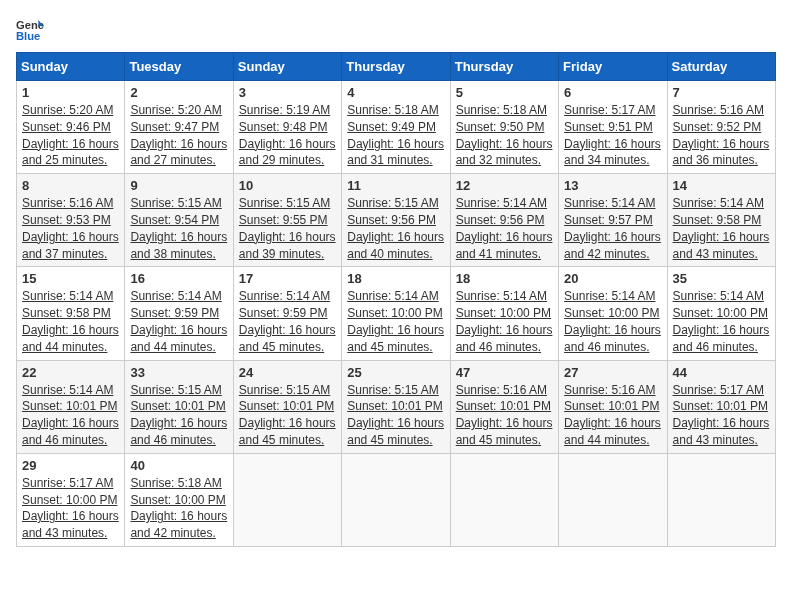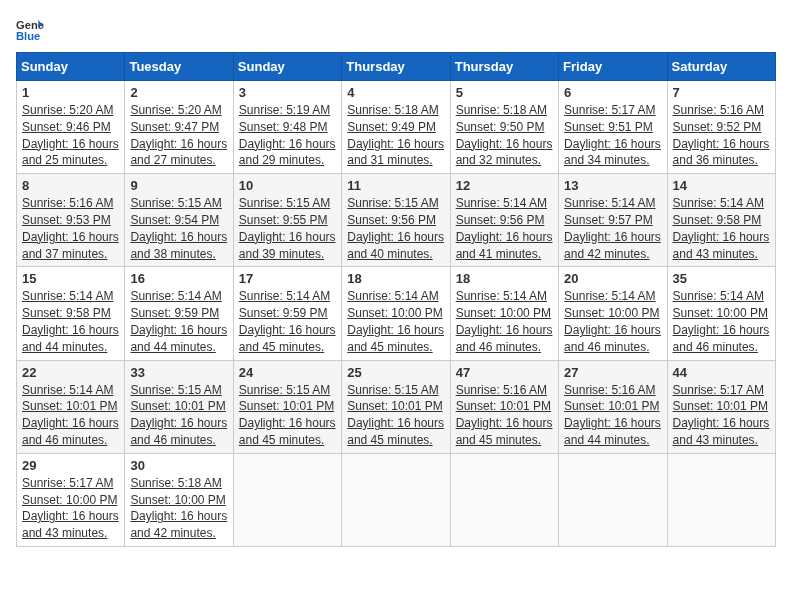--- a/index.html
+++ b/index.html
@@ -171,21 +171,21 @@
         <td><span class="day-number">47</span>
 <span class="day-info">Sunrise: 5:16 AM<br>Sunset: 10:01 PM<br>Daylight: 16 hours and 45 minutes.</span></td>
         <td><span class="day-number">27</span>
 <span class="day-info">Sunrise: 5:16 AM<br>Sunset: 10:01 PM<br>Daylight: 16 hours and 44 minutes.</span></td>
         <td><span class="day-number">44</span>
 <span class="day-info">Sunrise: 5:17 AM<br>Sunset: 10:01 PM<br>Daylight: 16 hours and 43 minutes.</span></td>
       </tr>
       <tr>
         <td><span class="day-number">29</span>
 <span class="day-info">Sunrise: 5:17 AM<br>Sunset: 10:00 PM<br>Daylight: 16 hours and 43 minutes.</span></td>
-        <td><span class="day-number">30</span>
+        <td><span class="day-number">40</span>
 <span class="day-info">Sunrise: 5:18 AM<br>Sunset: 10:00 PM<br>Daylight: 16 hours and 42 minutes.</span></td>
         <td class="empty-cell"></td>
         <td class="empty-cell"></td>
         <td class="empty-cell"></td>
         <td class="empty-cell"></td>
         <td class="empty-cell"></td>
       </tr>
     </tbody>
 </table>
 

